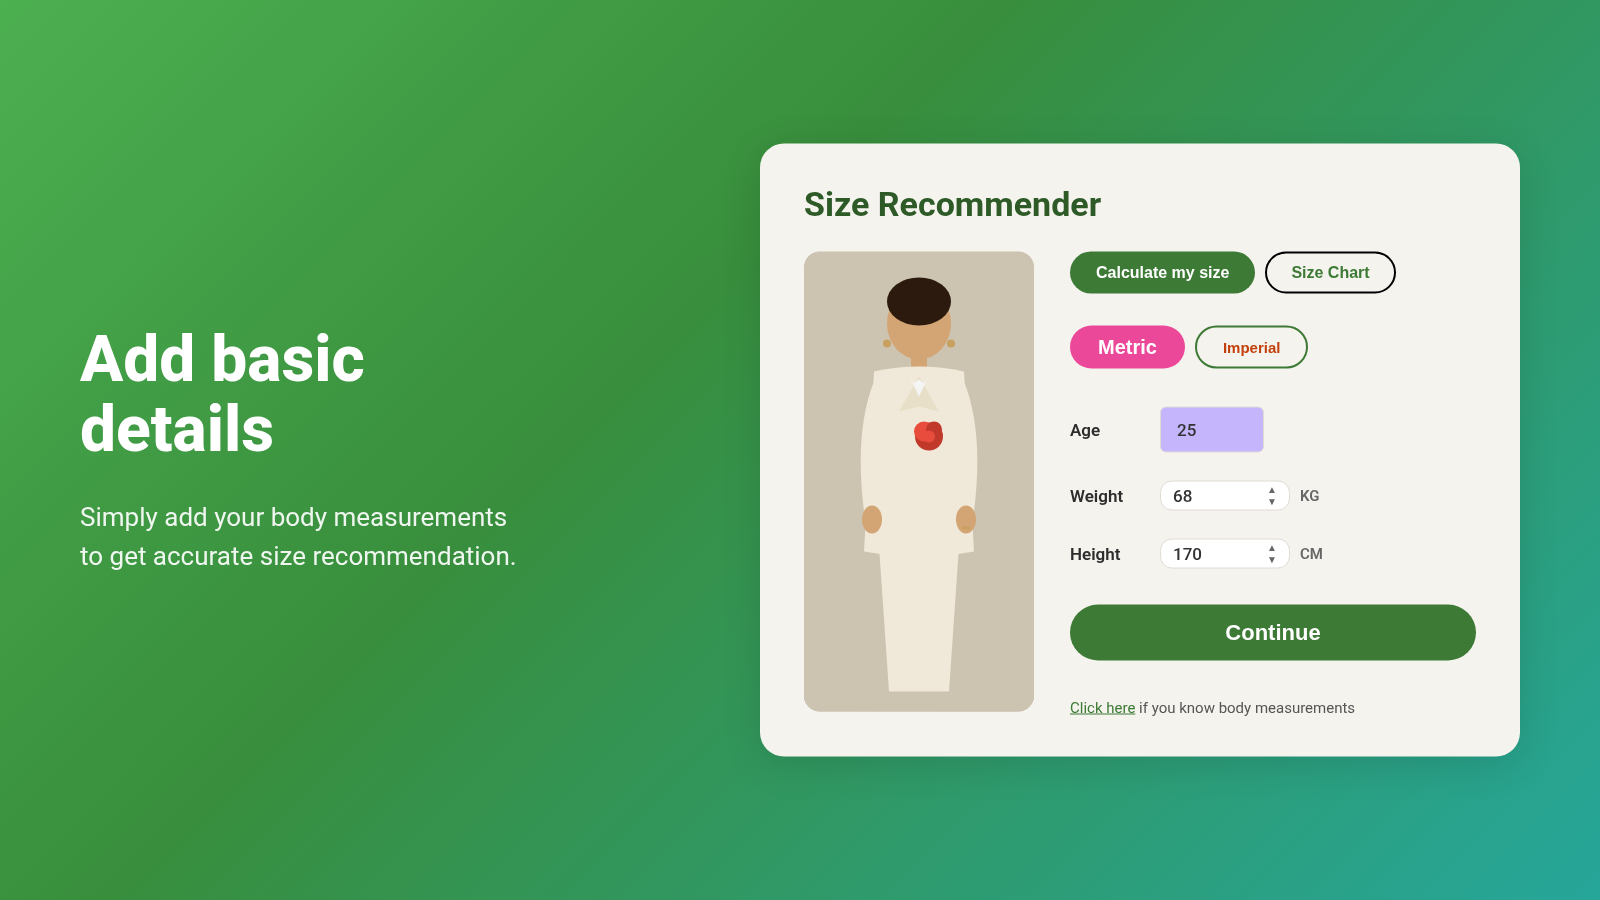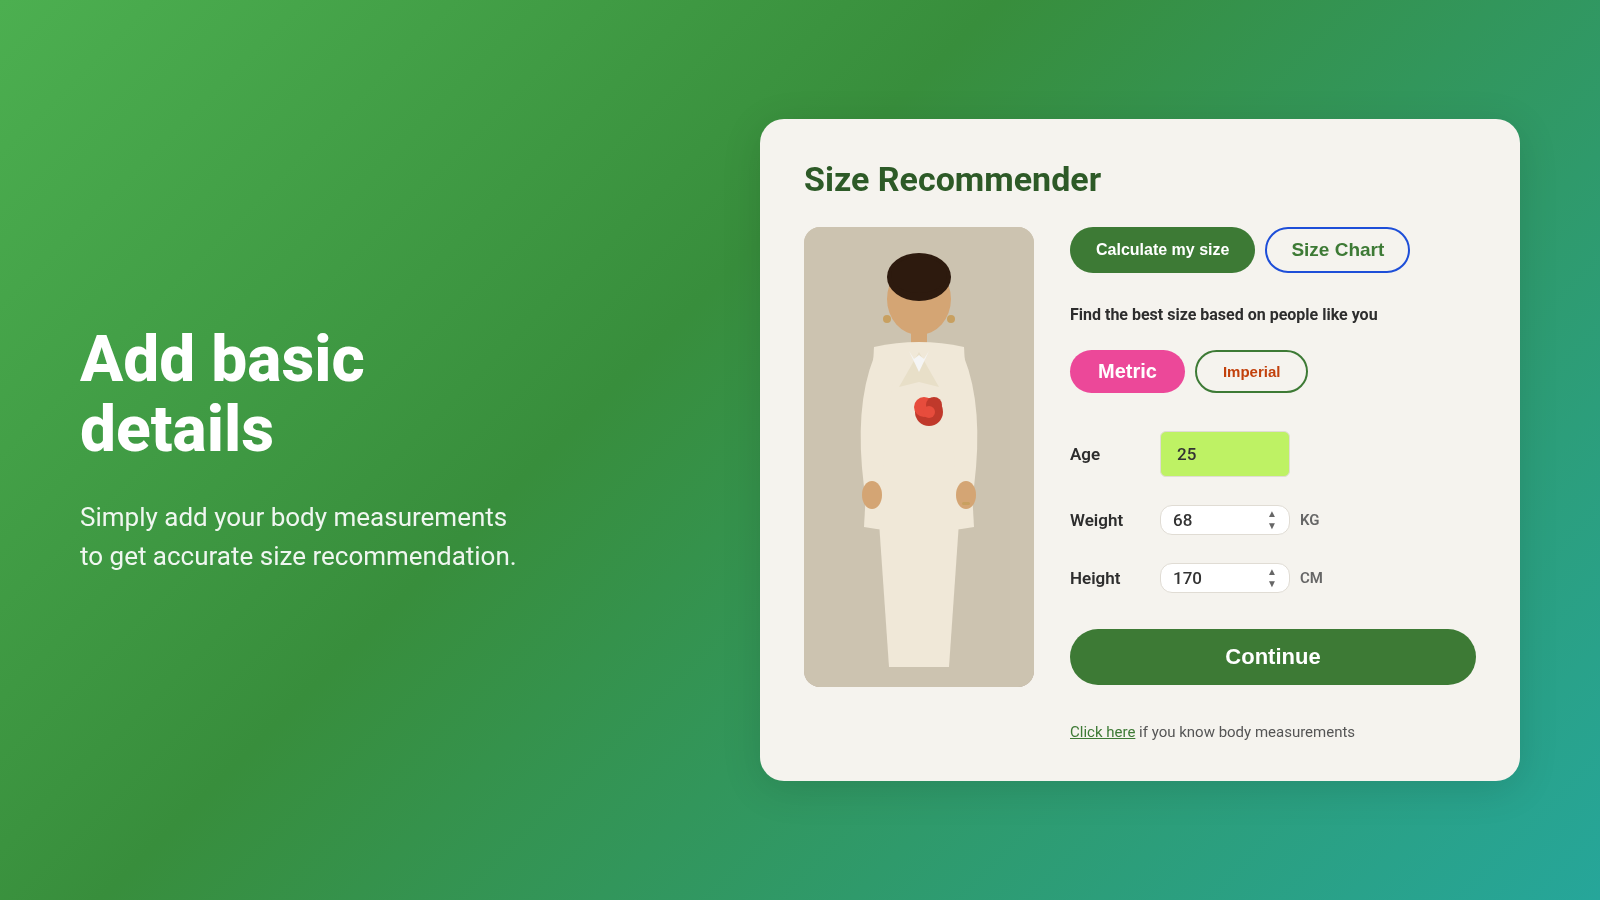--- a/index.html
+++ b/index.html
@@ -107,24 +107,24 @@
       border-radius: 50px;
       padding: 12px 26px;
       font-size: 16px;
       font-weight: 600;
       cursor: pointer;
     }
 
     .tab-btn-secondary {
       background: transparent;
       color: #3d7a35;
-      border: 2px solid #1d4ed8;
+      border: 2px solid #000000;
       border-radius: 50px;
       padding: 10px 24px;
-      font-size: 19px;
+      font-size: 16px;
       font-weight: 600;
       cursor: pointer;
     }
 
     .find-text {
       font-size: 16px;
       font-weight: 700;
       color: #2d2d2d;
       margin-bottom: 16px;
     }
@@ -179,23 +179,23 @@
       display: flex;
       align-items: center;
       justify-content: space-between;
       padding: 0 12px;
       font-size: 17px;
       font-weight: 500;
       color: #333;
     }
 
     .field-input-simple {
-      width: 130px;
+      width: 104px;
       height: 46px;
-      background: #bef264;
+      background: #c4b5fd;
       border: 1.5px solid #e0dcd4;
       border-radius: 6px;
       display: flex;
       align-items: center;
       padding: 0 16px;
       font-size: 17px;
       font-weight: 500;
       color: #333;
     }
 
@@ -299,21 +299,20 @@
       </svg>
     </div>
 
     <div class="right-panel">
 
       <div class="tab-buttons">
         <button class="tab-btn-primary">Calculate my size</button>
         <button class="tab-btn-secondary">Size Chart</button>
       </div>
 
-      <div class="find-text">Find the best size based on people like you</div>
 
       <div class="unit-toggle">
         <button class="unit-btn-active">Metric</button>
         <button class="unit-btn-inactive">Imperial</button>
       </div>
 
       <div class="field-row">
         <div class="field-label">Age</div>
         <div class="field-input-simple">
           <span>25</span>

